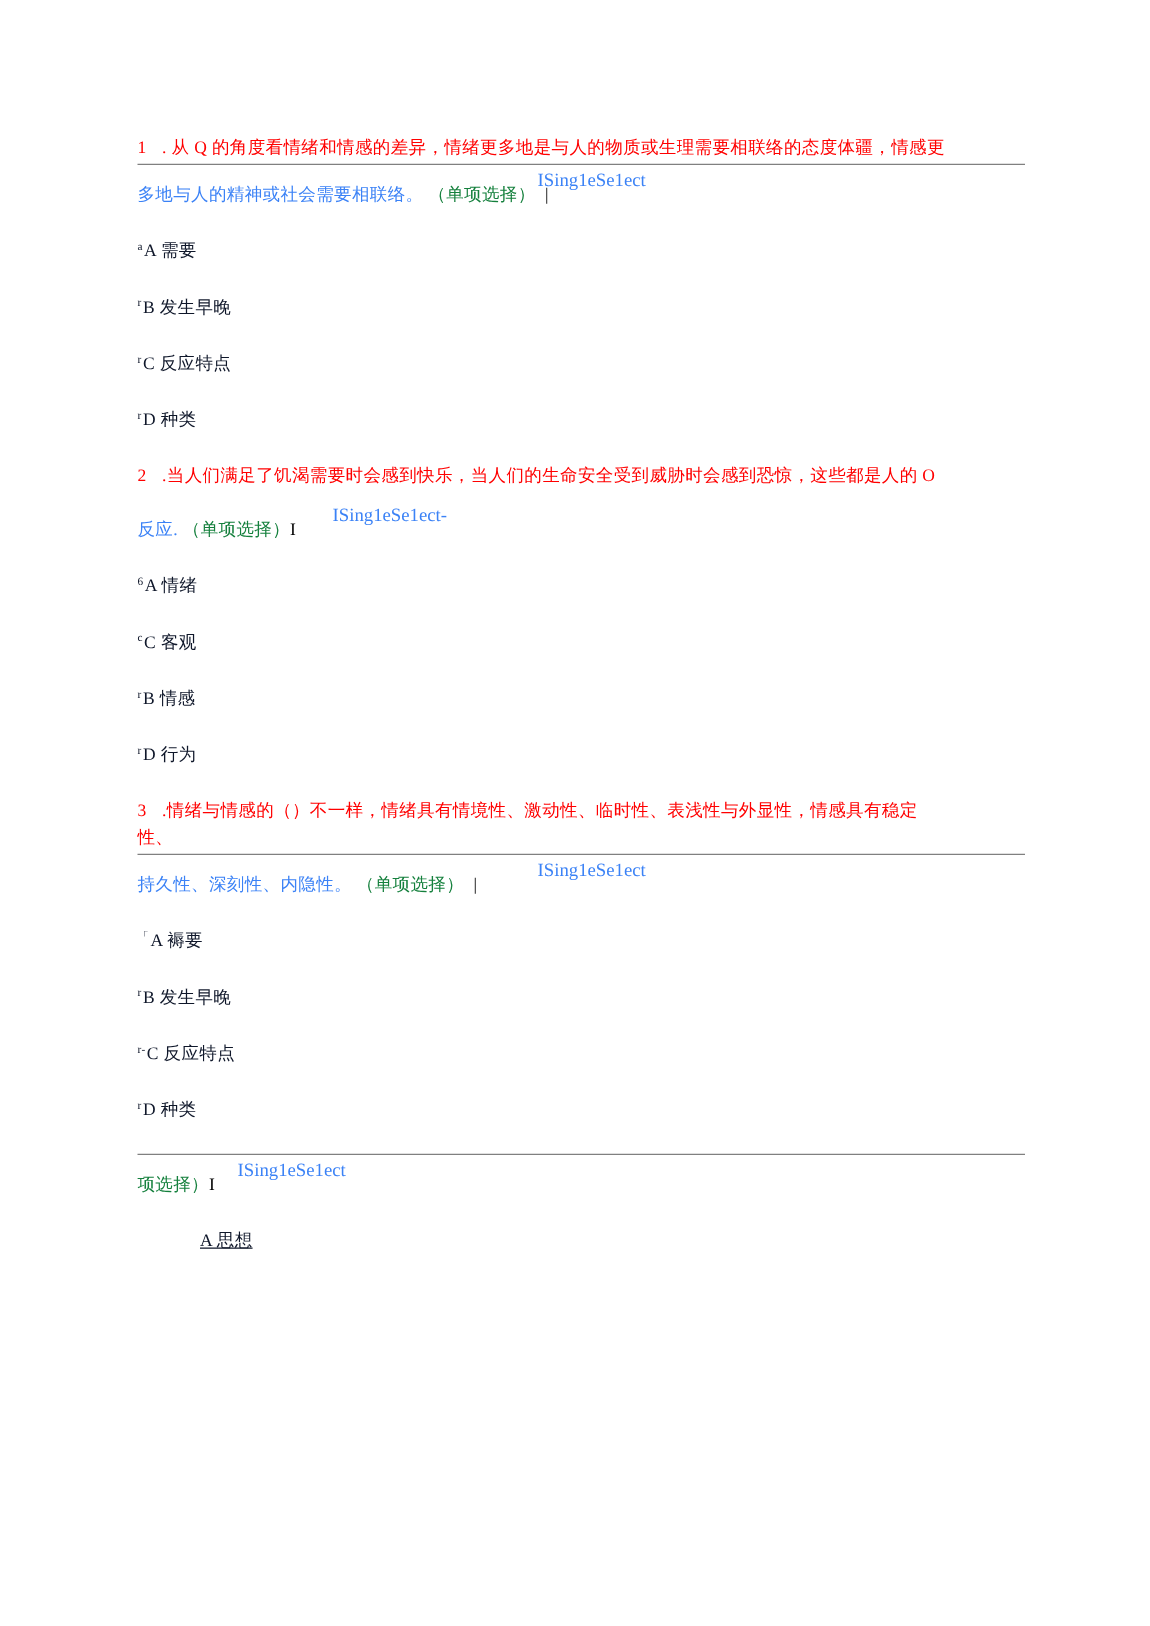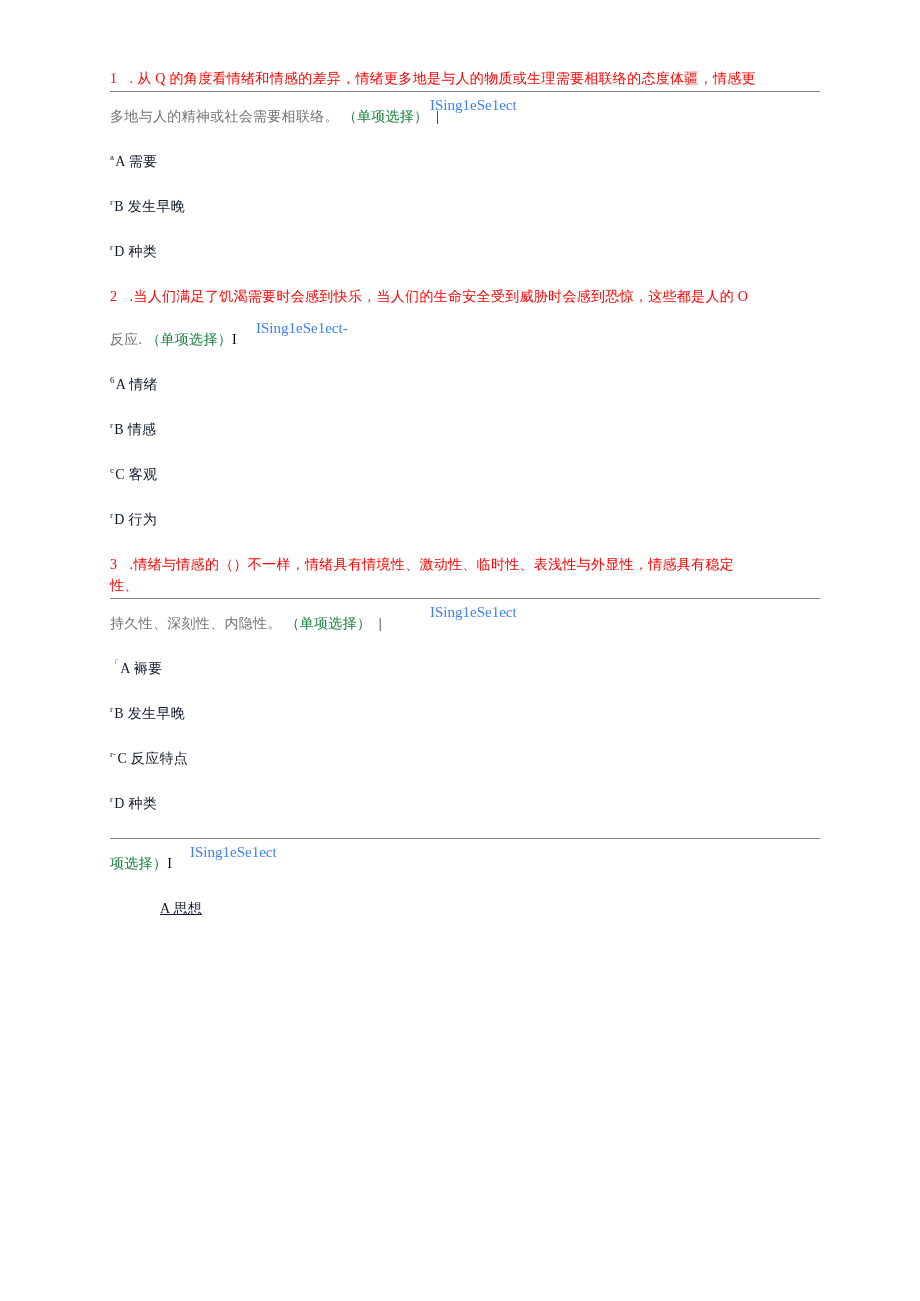--- a/index.html
+++ b/index.html
@@ -6,38 +6,38 @@
     margin: 0;
     padding: 0;
     background: #fff;
     font-family: "SimSun", "宋体", serif;
     font-size: 14px;
     line-height: 1.5;
   }
   .page {
     width: 920px;
     min-height: 1301px;
-    padding: 68px 100px 60px 110px;
+    padding: 108px 100px 60px 110px;
     box-sizing: border-box;
   }
   .q-block { margin-bottom: 6px; }
   .stem-line1 {
     color: #ff0000;
     margin-bottom: 2px;
     letter-spacing: 0.3px;
   }
   .rule {
     border-top: 1px solid #808080;
     margin: 2px 0 2px 0;
   }
   .stem-line2 {
     margin-top: -2px;
     letter-spacing: 0.3px;
   }
-  .red { color: #737373; }
+  .red { color: #3b82f6; }
   .blue { color: #15803d; }
   .opt {
     color: #0f172a;
     margin: 24px 0;
     letter-spacing: 0.3px;
   }
   .sup {
     font-size: 9px;
     vertical-align: top;
     margin-right: 1px;
@@ -72,46 +72,49 @@
       &nbsp;<span>|</span>
     </div>
 
     <div class="opt">
       <span class="sup">a</span><span>A 需要</span>
     </div>
     <div class="opt">
       <span class="sup">r</span><span>B 发生早晚</span>
     </div>
     <div class="opt">
+      <span class="sup">r</span><span>C 反应特点</span>
+    </div>
+    <div class="opt">
       <span class="sup">r</span><span>D 种类</span>
     </div>
   </div>
 
   <div class="q-block">
     <div class="stem-line1">
       <span class="num-pad">2</span>
       &nbsp;<span>.</span><span>当人们满足了饥渴需要时会感到快乐，当人们的生命安全受到威胁时会感到恐惊，这些都是人的 O</span>
     </div>
     <div style="height:8px"></div>
     <div class="tag-wrap">
-      <span class="tag-text" style="left:146px">ISing1eSe1ect-</span>
+      <span class="tag-text" style="left:156px">ISing1eSe1ect-</span>
     </div>
     <div class="stem-line2">
       <span class="red">反应.</span>
       <span class="blue">（单项选择）</span><span>I</span>
     </div>
 
     <div class="opt">
       <span class="sup">6</span><span>A 情绪</span>
     </div>
     <div class="opt">
-      <span class="sup">r</span><span>B 情感</span>
+      <span class="sup">c</span><span>C 客观</span>
     </div>
     <div class="opt">
-      <span class="sup">c</span><span>C 客观</span>
+      <span class="sup">r</span><span>B 情感</span>
     </div>
     <div class="opt">
       <span class="sup">r</span><span>D 行为</span>
     </div>
   </div>
 
   <div class="q-block">
     <div class="stem-line1">
       <span class="num-pad">3</span>
       &nbsp;<span>.</span><span>情绪与情感的（）不一样，情绪具有情境性、激动性、临时性、表浅性与外显性，情感具有稳定</span><br>

